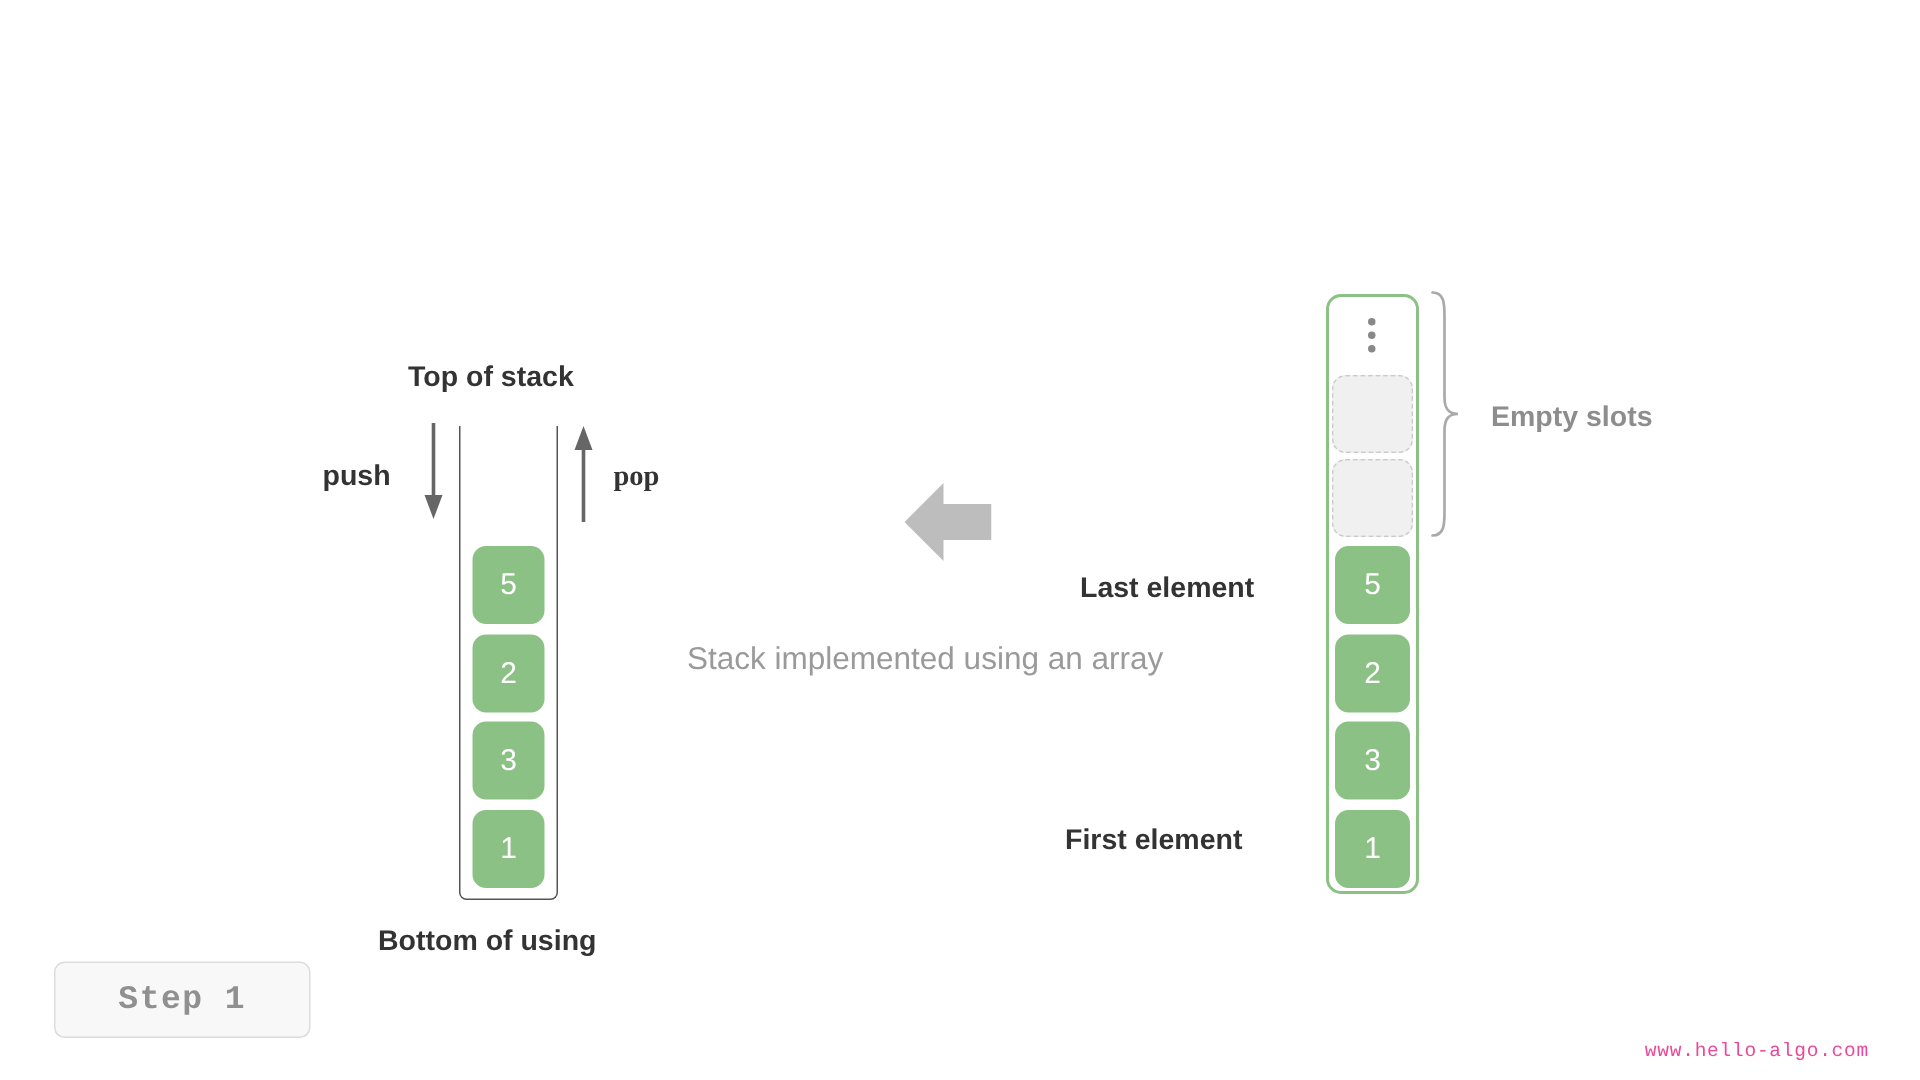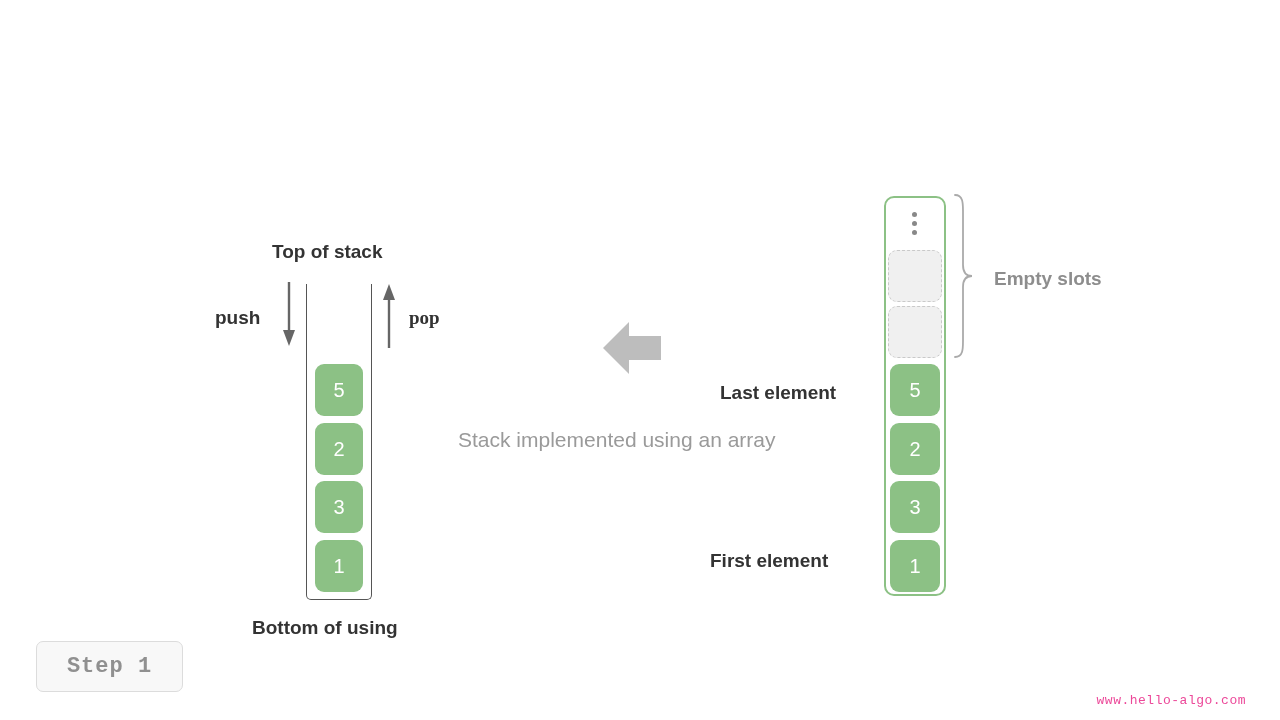--- a/index.html
+++ b/index.html
@@ -135,21 +135,21 @@
     height: 5px;
     border-radius: 50%;
     background: #888888;
   }
 
   
   .step-badge {
     position: absolute;
     left: 36px;
     top: 641px;
-    width: 147px;
+    width: 171px;
     height: 51px;
     border: 1.5px solid #dcdcdc;
     border-radius: 7px;
     background: #f8f8f8;
     display: flex;
     align-items: center;
     justify-content: center;
     font-family: "Liberation Mono", monospace;
     font-size: 22px;
     font-weight: bold;

